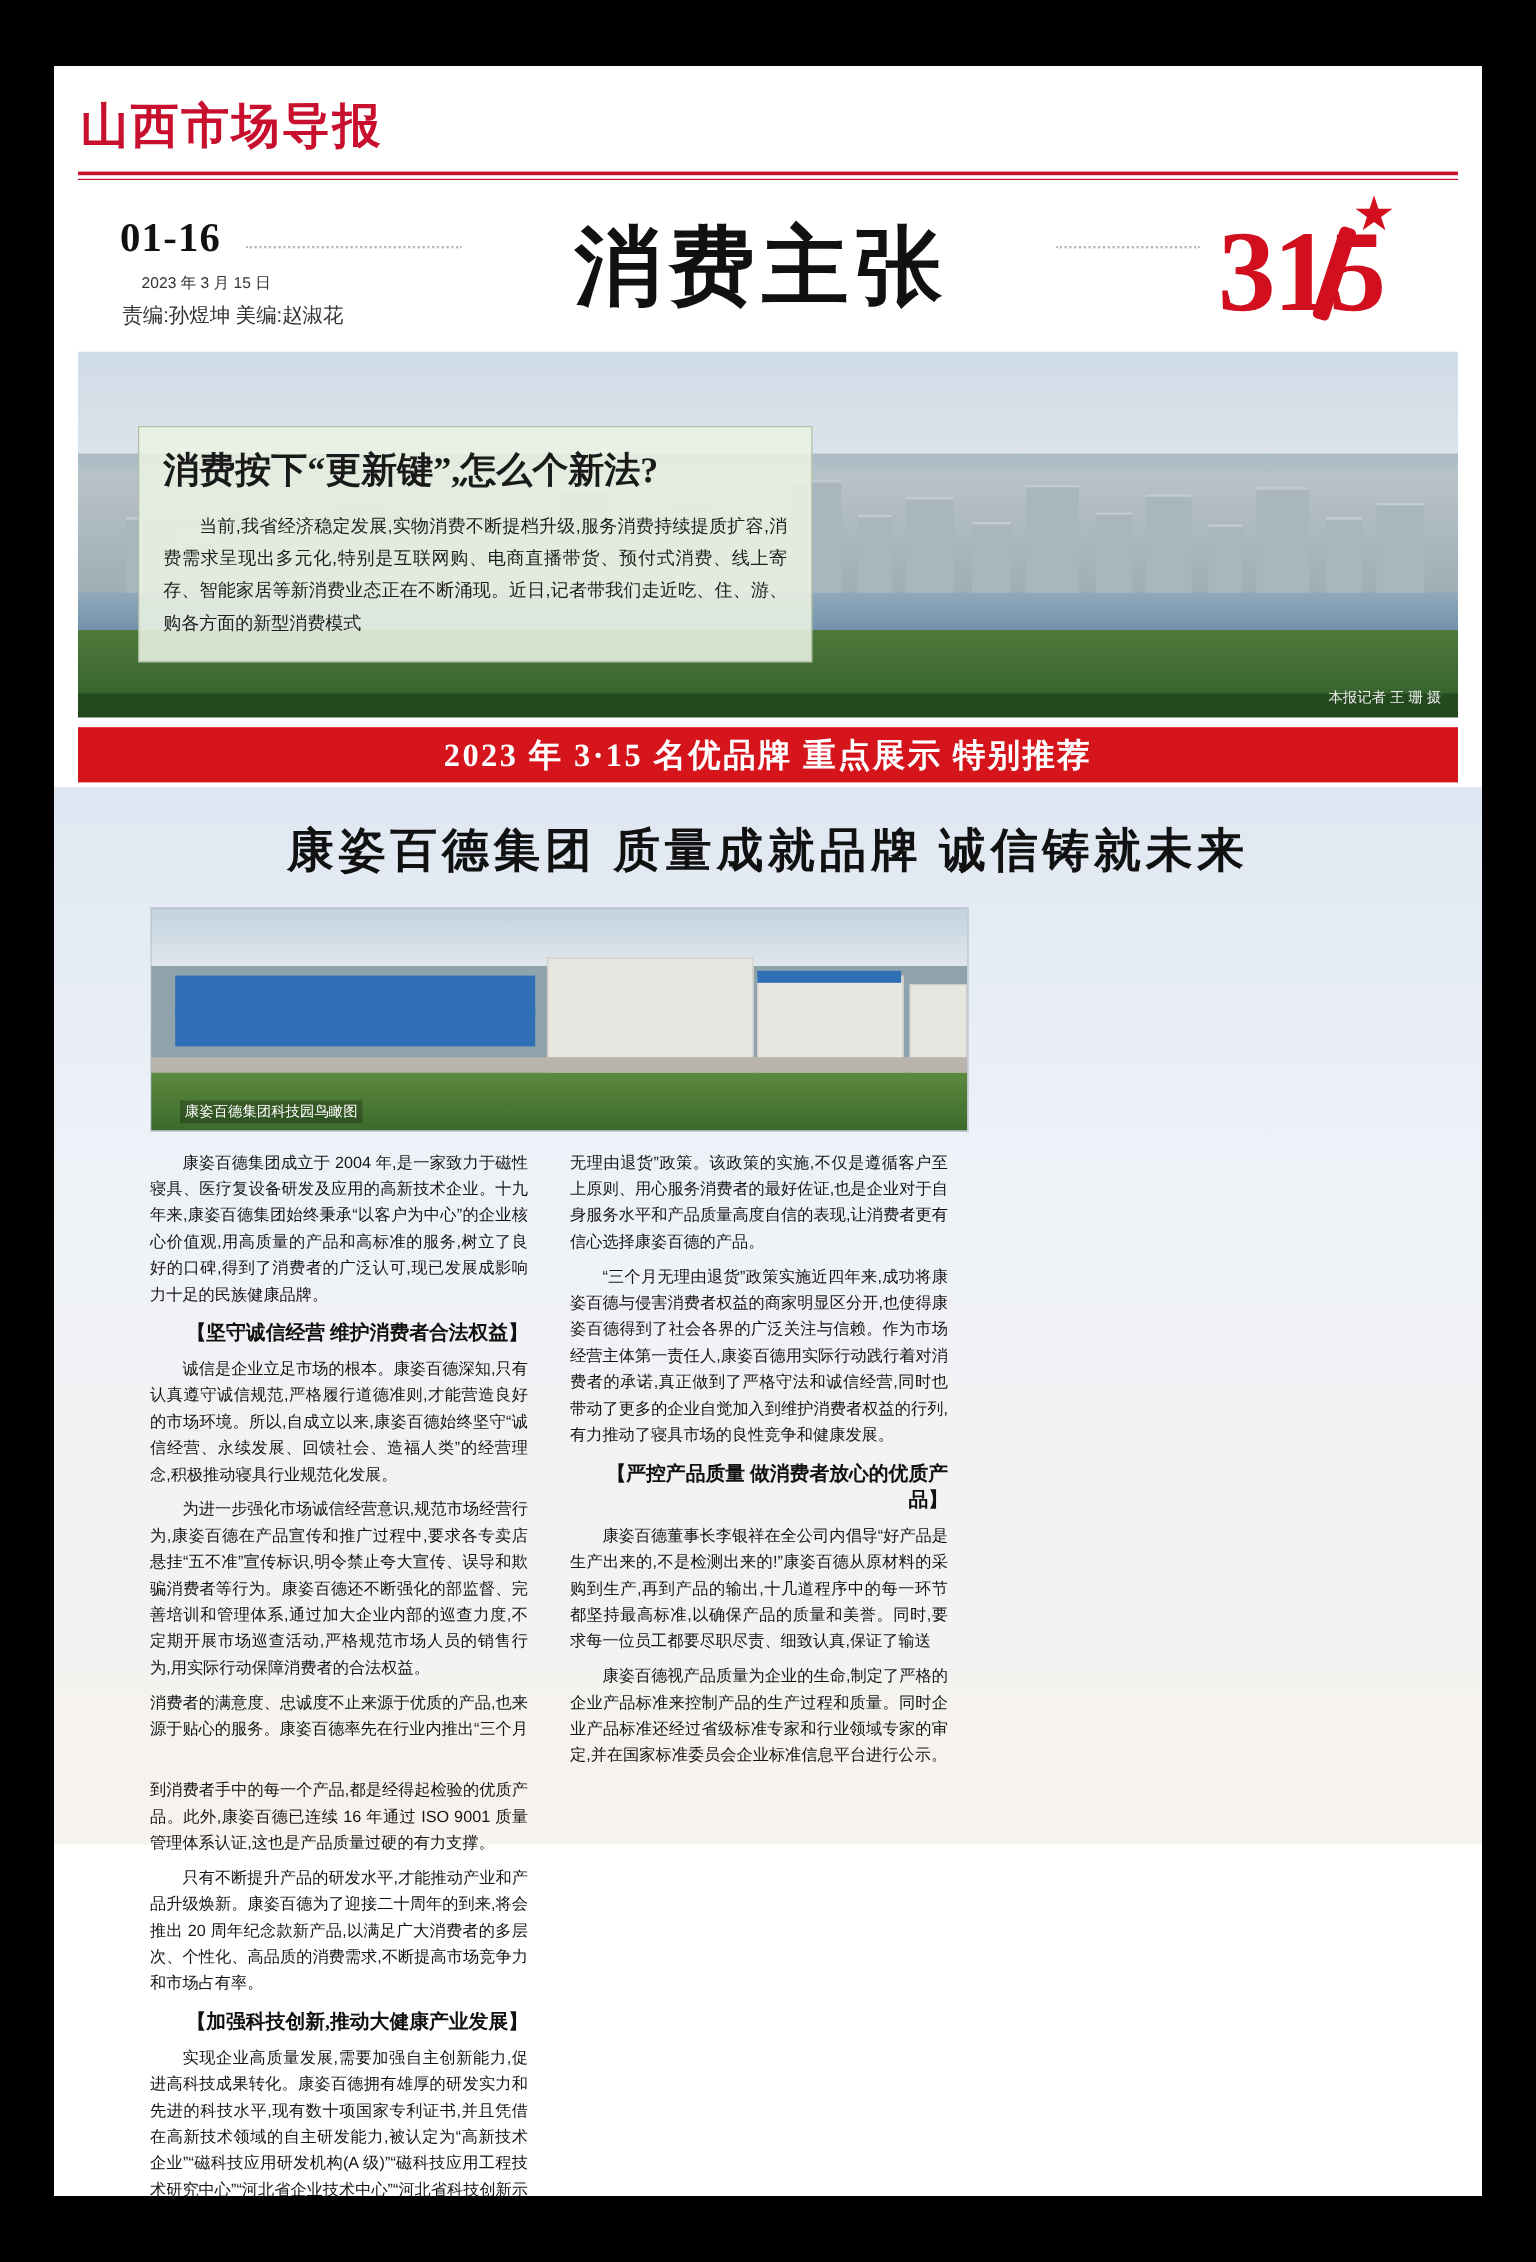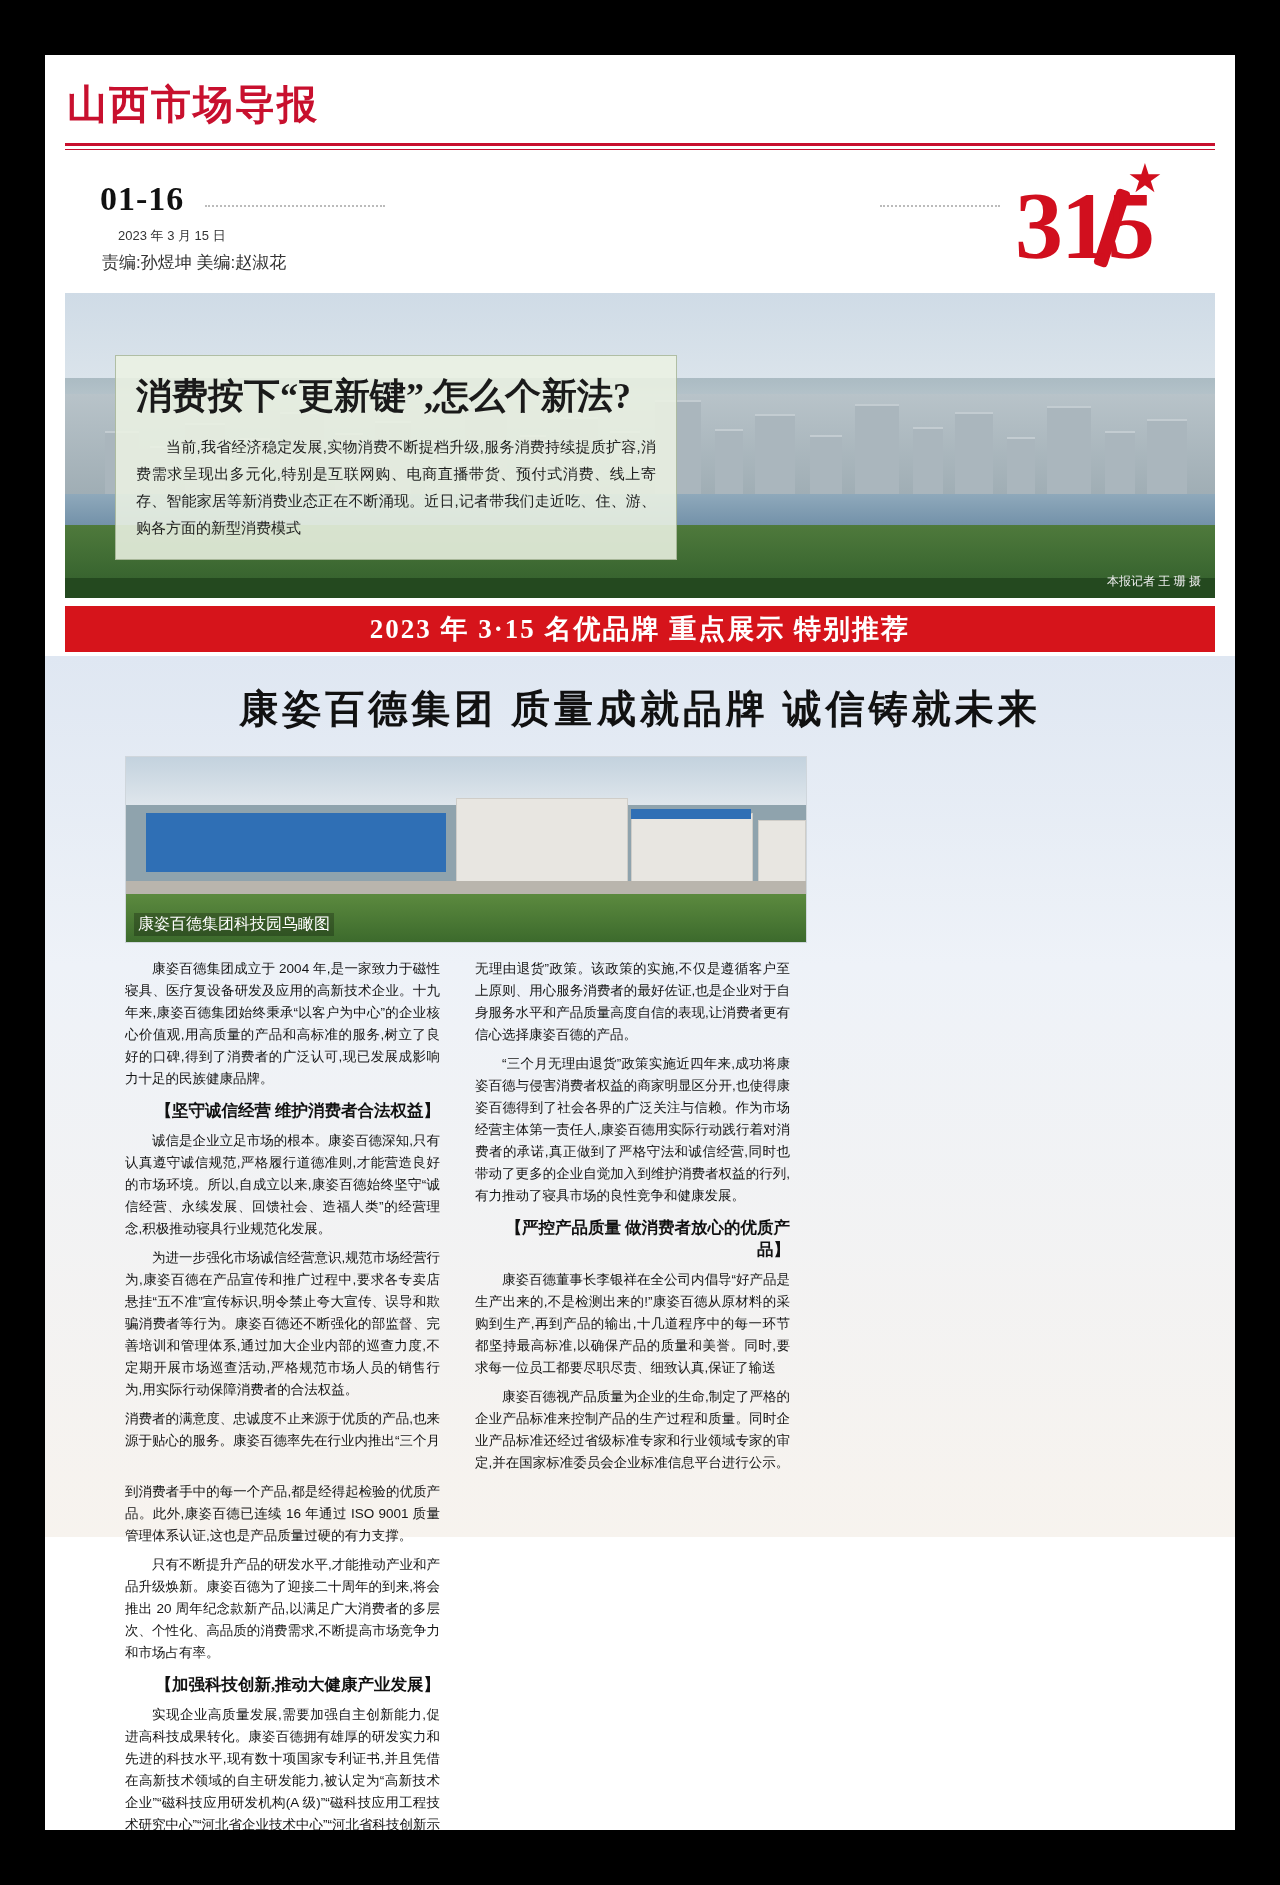--- a/index.html
+++ b/index.html
@@ -21,33 +21,33 @@
   .logo315 .ribbon{position:absolute;left:90px;top:28px;width:14px;height:80px;background:#d10f1e;transform:rotate(18deg);border-radius:4px;}
   .hero{position:absolute;left:20px;top:238px;width:1150px;height:305px;overflow:hidden;}
   .sky{position:absolute;left:0;top:0;width:100%;height:40%;background:linear-gradient(#cfdbe6,#dfe7ed);}
   .hills{position:absolute;left:0;top:28%;width:100%;height:14%;background:linear-gradient(#9fb1b9,#b9c6cc);opacity:.8;}
   .cityband{position:absolute;left:0;top:33%;width:100%;height:34%;background:linear-gradient(#b8c3c9,#9fadb4);}
   .bld{position:absolute;bottom:0;background:#aab6bd;border-top:2px solid #c3ccd1;}
   .river{position:absolute;left:0;top:66%;width:100%;height:12%;background:linear-gradient(#8fa9bb,#6e8da6);}
   .green{position:absolute;left:0;top:76%;width:100%;height:24%;background:linear-gradient(#4f7a3c,#2f5c2a);}
   .treebar{position:absolute;bottom:0;left:0;width:100%;height:28%;background:#24491f;}
   .hero-box{position:absolute;left:70px;top:300px;width:520px;background:rgba(235,241,226,.88);border:1px solid rgba(120,140,100,.5);padding:16px 20px 18px 20px;}
-  .hero-h{font-family:"Liberation Serif", serif;font-size:36px;font-weight:bold;color:#1a1a1a;margin-bottom:12px;}
+  .hero-h{font-family:"Liberation Serif", serif;font-size:30px;font-weight:bold;color:#1a1a1a;margin-bottom:12px;}
   .hero-p{font-size:15px;line-height:27px;color:#1d1d1d;text-align:justify;text-indent:2em;}
   .photo-credit{position:absolute;right:14px;bottom:8px;font-size:12px;color:#eee;}
   .redbar{position:absolute;left:20px;top:551px;width:1150px;height:46px;background:#d6141b;color:#fff;font-family:"Liberation Serif", serif;font-weight:bold;font-size:27px;display:flex;align-items:center;justify-content:center;letter-spacing:2px;}
   .lower{position:absolute;left:0;top:601px;width:1190px;height:881px;background:linear-gradient(#dfe7f2,#eef2f8 35%,#f7f3ee);}
   .ad-title{position:absolute;left:0;top:26px;width:1190px;text-align:center;font-family:"Liberation Serif", serif;font-weight:bold;font-size:39px;color:#111;letter-spacing:4px;}
   .ad-photo{position:absolute;left:80px;top:100px;width:680px;height:185px;overflow:hidden;background:#8fa3ad;border:1px solid #cfd6dc;}
   .ad-photo .sky2{position:absolute;left:0;top:0;width:100%;height:26%;background:linear-gradient(#c3d2de,#dfe6ec);}
   .ad-photo .roof{position:absolute;background:#2f6fb5;}
   .ad-photo .bldg{position:absolute;background:#e8e6e1;border:1px solid #cfcdc8;}
   .ad-photo .lawn{position:absolute;left:0;bottom:0;width:100%;height:26%;background:linear-gradient(#5c8a3f,#3c6a2c);}
   .ad-photo .road{position:absolute;left:0;bottom:26%;width:100%;height:7%;background:#b9b5ad;}
-  .ad-caption{position:absolute;left:8px;bottom:6px;font-size:16px;color:#fff;background:rgba(0,0,0,.25);padding:1px 4px;}
+  .ad-caption{position:absolute;left:24px;bottom:6px;font-size:12px;color:#fff;background:rgba(0,0,0,.25);padding:1px 4px;}
   .cols{position:absolute;left:80px;top:302px;width:1030px;}
   .col{width:315px;float:left;margin-right:35px;}
   .col:last-child{margin-right:0;}
   .col p{font-size:13.5px;line-height:22px;color:#141414;text-align:justify;text-indent:2em;margin:0 0 7px 0;}
   .col p.noind{text-indent:0;}
   .subhead{font-family:"Liberation Serif", serif;font-weight:bold;font-size:16.5px;color:#111;margin:10px 0 8px 0;text-align:right;}
   .clear{clear:both;}
 </style>
 </head>
 <body>
@@ -56,20 +56,21 @@
 
   <div class="masthead">
     <div class="paper-name">山西市场导报</div>
     <div class="rule-top"></div>
     <div class="rule-top2"></div>
     <div class="issue-no">01-16</div>
     <div class="issue-date">2023 年 3 月 15 日</div>
     <div class="issue-editors">责编:孙煜坤 美编:赵淑花</div>
     <div class="dotline"></div>
     <div class="dotline2"></div>
+    <div class="section-title">消费主张</div>
     <div class="logo315">
       <div class="star">★</div>
       <div class="ribbon"></div>
       <div class="txt">315</div>
     </div>
   </div>
 
   <div class="hero">
     <div class="sky"></div>
     <div class="hills"></div>

